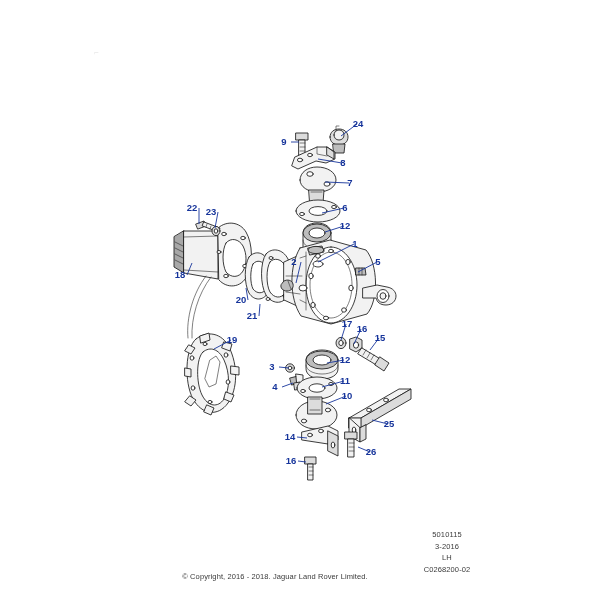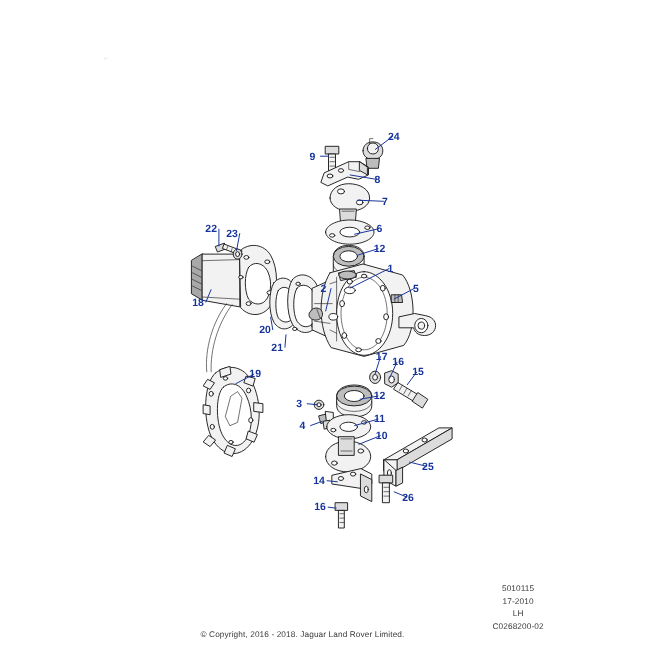--- a/index.html
+++ b/index.html
@@ -48,21 +48,21 @@
     stroke-linecap: round;
   }
   .fill-lt { fill: #f2f2f2; }
   .fill-md { fill: #dcdcdc; }
   .fill-dk { fill: #bdbdbd; }
   .fill-dkr { fill: #a8a8a8; }
   .fill-w  { fill: #ffffff; }
 
   #footer-block {
     position: absolute;
-    left: 416px;
+    left: 392px;
     top: 529px;
     width: 110px;
     text-align: center;
     font-size: 7.5px;
     color: #3a3a3a;
     line-height: 11.5px;
     letter-spacing: 0.1px;
   }
   #copyright {
     position: absolute;
@@ -384,20 +384,20 @@
         <text x="211" y="215" class="callout" text-anchor="middle">23</text>
         <text x="358" y="127" class="callout" text-anchor="middle">24</text>
         <text x="389" y="427" class="callout" text-anchor="middle">25</text>
         <text x="371" y="455" class="callout" text-anchor="middle">26</text>
       </g>
 
   </svg>
 
   <div id="footer-block">
     <div>5010115</div>
-    <div>17-2010</div>
+    <div>3-2016</div>
     <div>LH</div>
     <div>C0268200-02</div>
   </div>
 
   <div id="copyright">© Copyright, 2016 - 2018. Jaguar Land Rover Limited.</div>
 
 </div>
 
 </body></html>

